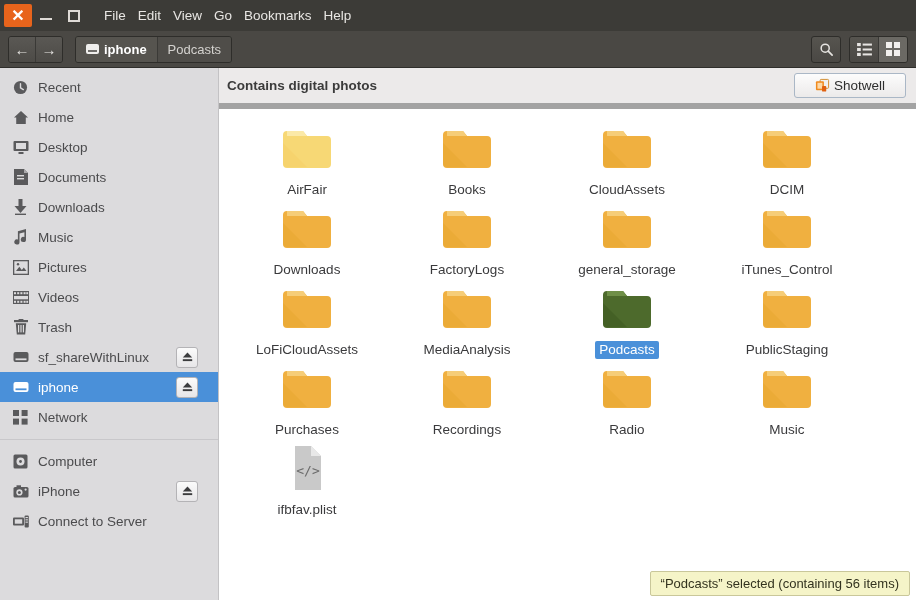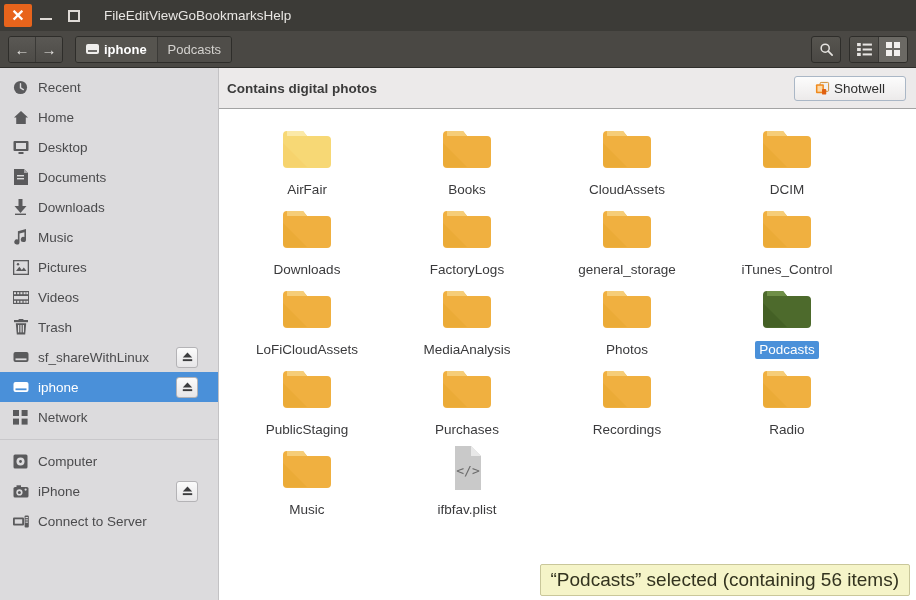--- a/index.html
+++ b/index.html
@@ -25,21 +25,21 @@
   .wbtn.close{background:#e8641c;border-radius:2px;}
   .wbtn .glyph-x{
     font-size:16px;line-height:16px;font-weight:bold;color:#fff;
   }
   .wbtn .glyph-min{
     width:12px;height:2px;background:#dedad6;display:block;margin-top:7px;
   }
   .wbtn .glyph-max{
     width:12px;height:12px;border:2px solid #dedad6;display:block;box-sizing:border-box;
   }
-  .menubar{display:flex;align-items:center;margin-left:16px;gap:0;}
+  .menubar{display:flex;align-items:center;margin-left:16px;gap:12px;}
   .menu-item{color:#e8e6e3;font-size:13.5px;cursor:default;}
 
   
   .toolbar{
     height:37px;flex:0 0 37px;background:#4a4844;display:flex;align-items:center;
     padding:0 8px;box-sizing:border-box;
     border-bottom:1px solid #2f2e2b;
   }
   .navgroup{display:flex;border:1px solid #2e2d2a;border-radius:3px;overflow:hidden;}
   .navbtn{
@@ -103,21 +103,21 @@
     margin-left:auto;width:20px;height:19px;border:1px solid #b4b3b6;border-radius:3px;
     background:linear-gradient(#fbfbfb,#e7e6e8);display:flex;align-items:center;justify-content:center;
     flex:0 0 20px;
   }
   .eject svg{display:block;}
   .side-sep{height:1px;background:#c8c7ca;margin:7px 0 6px 0;}
 
   
   .main{flex:1 1 auto;display:flex;flex-direction:column;background:#ffffff;min-width:0;position:relative;}
   .infobar{
-    height:41px;flex:0 0 41px;background:#eceaea;border-bottom:1px solid #a3a3a3;
+    height:41px;flex:0 0 41px;background:#eceaea;border-bottom:6px solid #a3a3a3;
     display:flex;align-items:center;padding:0 10px 0 8px;box-sizing:border-box;
   }
   .infotext{font-size:13.5px;font-weight:bold;color:#3b3b3b;}
   .shotwell-btn{
     margin-left:auto;display:flex;align-items:center;gap:4px;
     border:1px solid #aab7c6;border-radius:3px;background:linear-gradient(#fcfcfc,#eceaea);
     padding:4px 20px;font-size:13.5px;color:#2e2e2e;
   }
 
   .filegrid{
@@ -134,21 +134,21 @@
     font-size:13.5px;color:#3a3a3c;margin-top:8px;padding:1px 4px;border-radius:2px;
     max-width:150px;overflow:hidden;text-overflow:ellipsis;white-space:nowrap;
     line-height:16px;
   }
   .fileitem.selected .flabel{background:#4a90d9;color:#ffffff;}
 
   
   .statusbar{
     position:absolute;right:6px;bottom:4px;
     background:#f5f4c8;border:1px solid #c9c79a;
-    padding:4px 10px;font-size:19px;color:#33331f;border-radius:2px;
+    padding:4px 10px;font-size:13px;color:#33331f;border-radius:2px;
   }
 </style>
 </head>
 <body>
 
 <div class="window">
 
   <div class="titlebar">
     <div class="wbtns">
       <div class="wbtn close">
@@ -549,30 +549,20 @@
             <svg width="56" height="50" viewBox="0 0 56 50">
                 <path d="M8 8h16l4 5h20a4 4 0 0 1 4 4v24a4 4 0 0 1-4 4H8a4 4 0 0 1-4-4V12a4 4 0 0 1 4-4z" fill="#f0b040"></path>
                 <path d="M8 8h16l4 5H8z" fill="#f6cd78"></path>
                 <path d="M4 20 28 44H8a4 4 0 0 1-4-4z" fill="#e8a832" opacity="0.6"></path>
               </svg>
           </span>
           <span class="flabel">MediaAnalysis</span>
         </div>
 
 
-        <div class="fileitem">
-          <span class="ficon">
-            <svg width="56" height="50" viewBox="0 0 56 50">
-                <path d="M8 8h16l4 5h20a4 4 0 0 1 4 4v24a4 4 0 0 1-4 4H8a4 4 0 0 1-4-4V12a4 4 0 0 1 4-4z" fill="#f0b040"></path>
-                <path d="M8 8h16l4 5H8z" fill="#f6cd78"></path>
-                <path d="M4 20 28 44H8a4 4 0 0 1-4-4z" fill="#e8a832" opacity="0.6"></path>
-              </svg>
-          </span>
-          <span class="flabel">Photos</span>
-        </div>
 
         <div class="fileitem selected">
           <span class="ficon">
             <svg width="56" height="50" viewBox="0 0 56 50">
                 <path d="M8 8h16l4 5h20a4 4 0 0 1 4 4v24a4 4 0 0 1-4 4H8a4 4 0 0 1-4-4V12a4 4 0 0 1 4-4z" fill="#4d6a2c"></path>
                 <path d="M8 8h16l4 5H8z" fill="#6f8f48"></path>
                 <path d="M4 20 28 44H8a4 4 0 0 1-4-4z" fill="#3f5a22" opacity="0.6"></path>
               </svg>
           </span>
           <span class="flabel">Podcasts</span>

